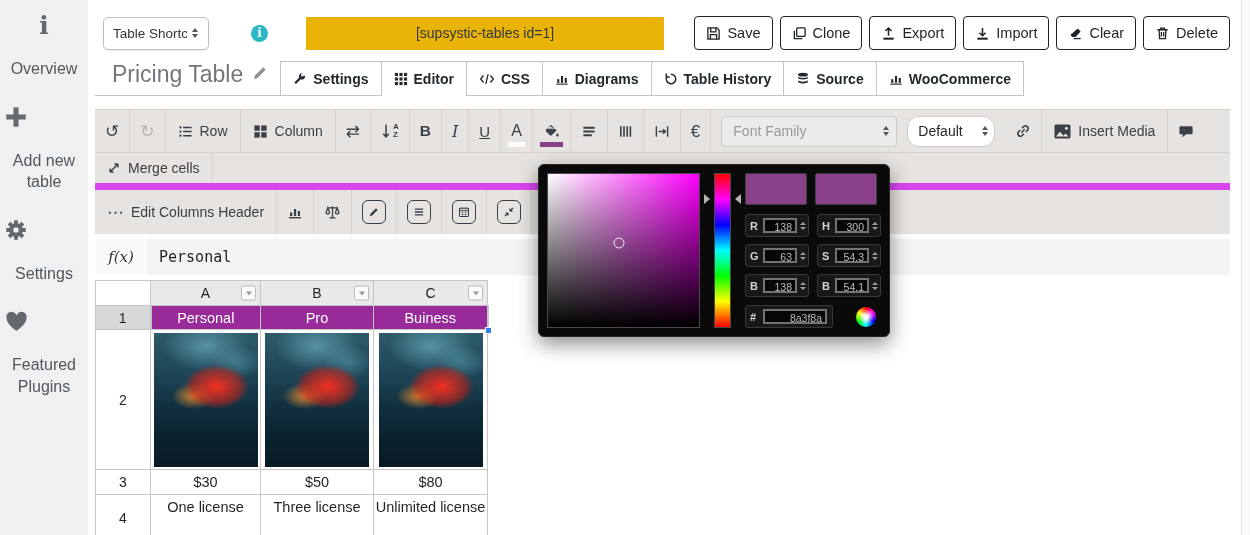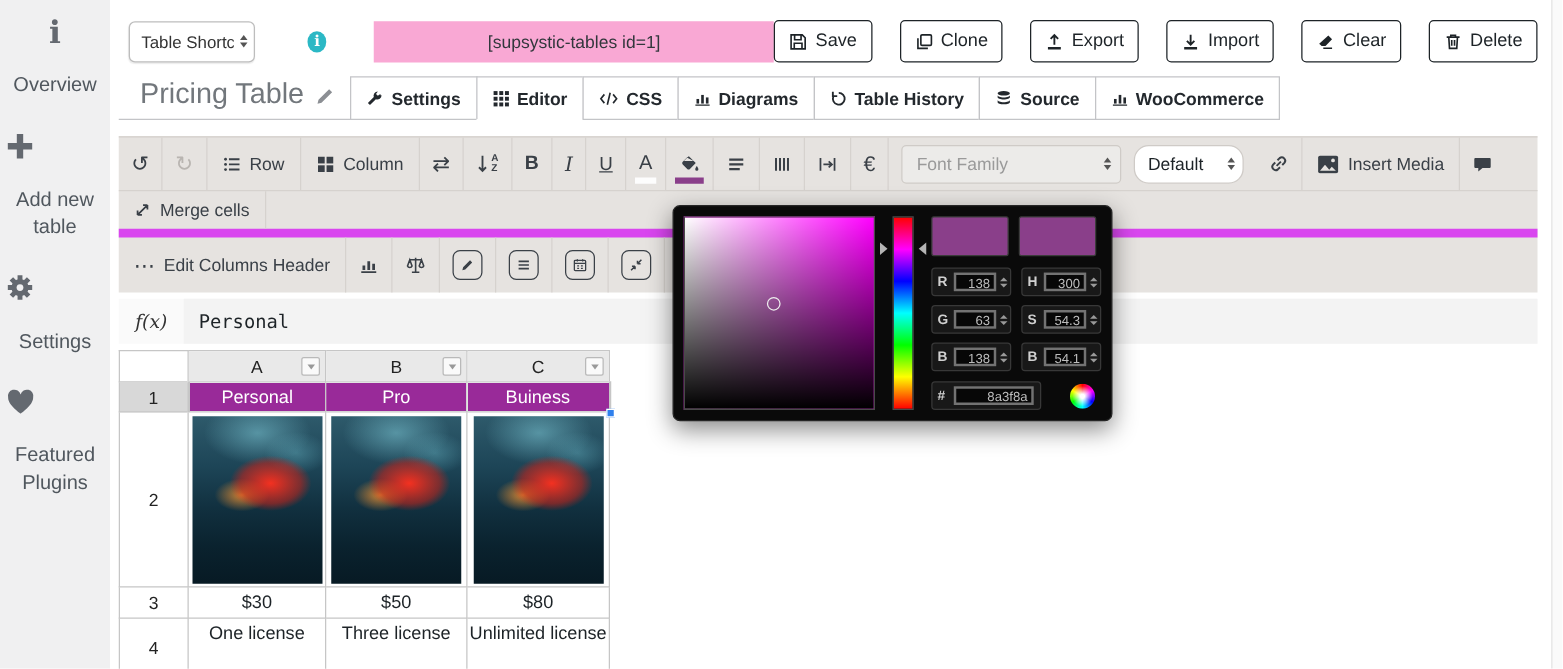--- a/index.html
+++ b/index.html
@@ -26,30 +26,30 @@
   .mac-select .sel-text { font-size:13.5px; color:#333; white-space:nowrap; overflow:hidden; }
   .shortcode-select { width:106px; }
   .shortcode-select .sel-text { width:74px; }
   .updown { display:flex; flex-direction:column; gap:2px; margin-left:5px; }
   .updown i { width:0; height:0; border-left:3.5px solid transparent; border-right:3.5px solid transparent; }
   .updown .up { border-bottom:4.5px solid #555; }
   .updown .dn { border-top:4.5px solid #555; }
   .info-dot { width:17px; height:17px; border-radius:50%; background:#2bb8c5; color:#fff;
     font-size:12px; font-weight:bold; display:flex; align-items:center; justify-content:center;
     margin-left:42px; cursor:pointer; font-family:"DejaVu Serif",serif; }
-  .shortcode-box { margin-left:38px; width:358px; height:33px; background:#f9a8d4;
+  .shortcode-box { margin-left:38px; width:358px; height:33px; background:#eab308;
     display:flex; align-items:center; justify-content:center; font-size:14px; color:#32373c; cursor:text; }
-  .tb-actions { margin-left:auto; display:flex; gap:22px; }
+  .tb-actions { margin-left:auto; display:flex; gap:7px; }
   .abtn { display:flex; align-items:center; gap:6px; height:34px; padding:0 11px; background:#fff;
     border:1px solid #1d2327; border-radius:4px; font-size:14.5px; color:#1d2327; cursor:pointer;
     font-family:"Liberation Sans",sans-serif; }
   .abtn svg { flex:0 0 auto; }
 
   
-  .header-row { display:flex; align-items:flex-end; margin:9px 0 0 7px; padding-left:17px;
+  .header-row { display:flex; align-items:center; margin:9px 0 0 7px; padding-left:17px;
     border-bottom:1px solid #c3c4c7; width:max-content; }
   .page-title { font-size:23px; color:#72777c; padding-bottom:7px; }
   .title-pencil { margin:0 12px 10px 9px; color:#8c8f94; cursor:pointer; }
   .tabs { display:flex; align-items:flex-end; }
   .tab { display:flex; align-items:center; gap:6px; padding:9px 12px 8px; background:#fff;
     border:1px solid #c3c4c7; margin-right:-1px; margin-bottom:-1px; font-size:14px; font-weight:bold;
     color:#23282d; cursor:pointer; white-space:nowrap; }
   .tab.active { border-bottom-color:#fff; }
   .tab svg { flex:0 0 auto; }
 

